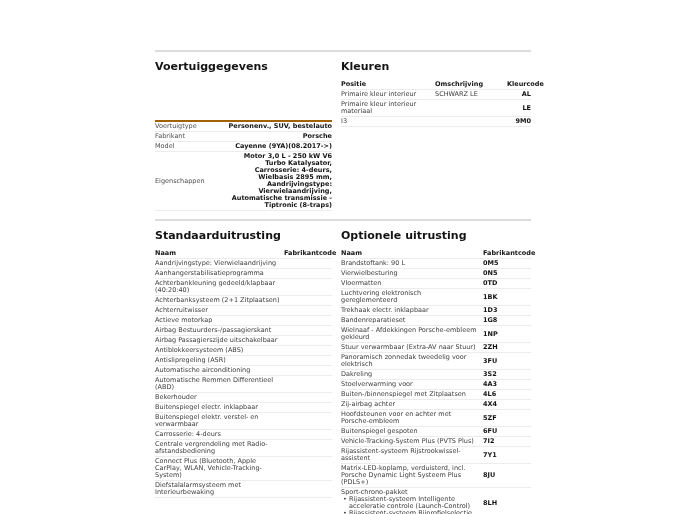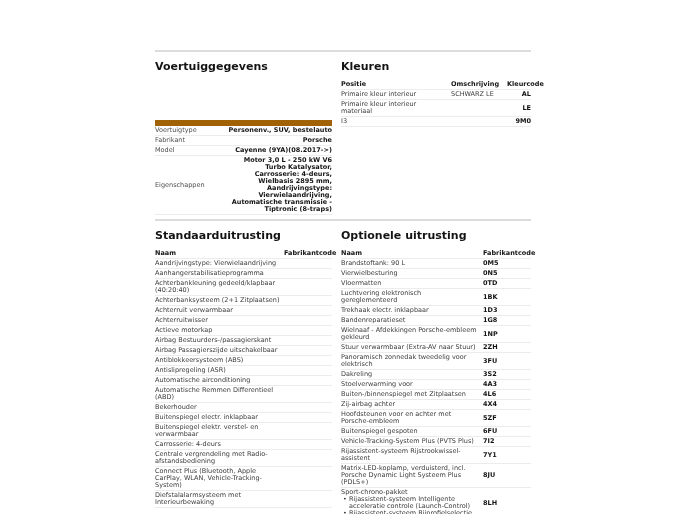--- a/index.html
+++ b/index.html
@@ -16,26 +16,26 @@
   .col-left{left:0;width:177px;}
   .col-right{left:186px;width:190px;}
   .row-top{top:60px;}
   .row-bottom{top:229px;}
   .section-title{font-size:11px;font-weight:bold;color:#141414;margin:0 0 7px 0;letter-spacing:0;}
   
   .t{font-size:6.5px;line-height:7px;}
   .trow{display:flex;align-items:center;border-bottom:1px solid #ececec;padding:1px 0;}
   .thead{font-weight:bold;color:#141414;}
   
-  .kv{border-top:6px solid #a16207;margin-top:47px;}
+  .kv{border-top:2px solid #a16207;margin-top:47px;}
   .kv-label{width:70px;color:#4d4d4d;align-self:center;}
   .kv-value{flex:1;text-align:right;font-weight:bold;color:#141414;}
   
   .c-pos{flex:1;color:#3c3c3c;padding-right:3px;}
-  .c-oms{width:56px;color:#3c3c3c;}
+  .c-oms{width:72px;color:#3c3c3c;}
   .c-code{width:24px;text-align:right;font-weight:bold;color:#141414;}
   .thead .c-pos,.thead .c-oms{color:#141414;}
   
   .e-name{flex:1;color:#3c3c3c;padding-right:4px;}
   .e-code{width:48px;text-align:left;font-weight:bold;color:#141414;align-self:center;}
   .thead .e-name{color:#141414;}
   .e-sub{position:relative;padding-left:8px;}
   .e-sub .dot{position:absolute;left:2px;top:0;}
 </style>
 </head>
@@ -126,24 +126,20 @@
           <div class="trow">
             <div class="e-name">Achterbankleuning gedeeld/klapbaar (40:20:40)</div>
             <div class="e-code"></div>
           </div>
 
           <div class="trow">
             <div class="e-name">Achterbanksysteem (2+1 Zitplaatsen)</div>
             <div class="e-code"></div>
           </div>
 
-          <div class="trow">
-            <div class="e-name">Achterruit verwarmbaar</div>
-            <div class="e-code"></div>
-          </div>
 
           <div class="trow">
             <div class="e-name">Achterruitwisser</div>
             <div class="e-code"></div>
           </div>
 
           <div class="trow">
             <div class="e-name">Actieve motorkap</div>
             <div class="e-code"></div>
           </div>

